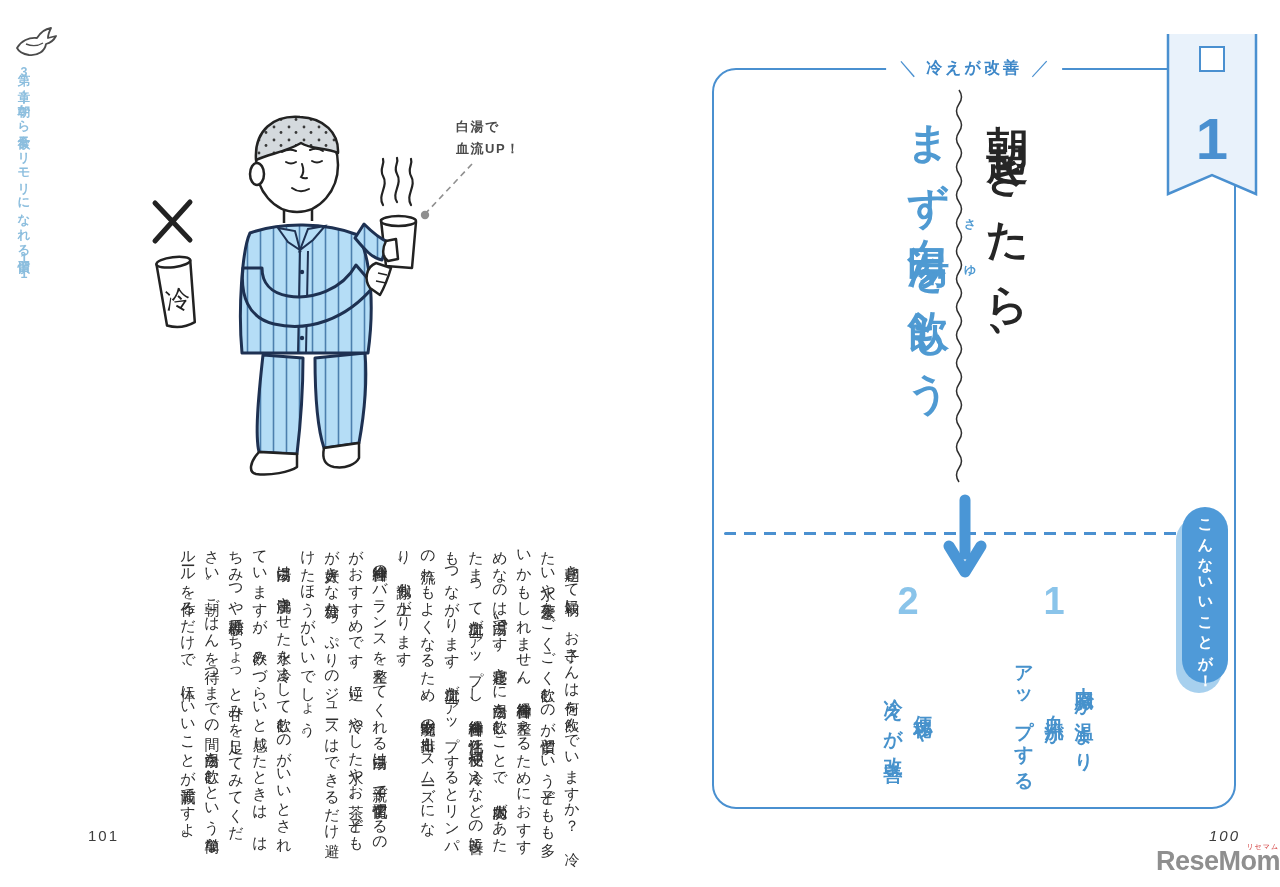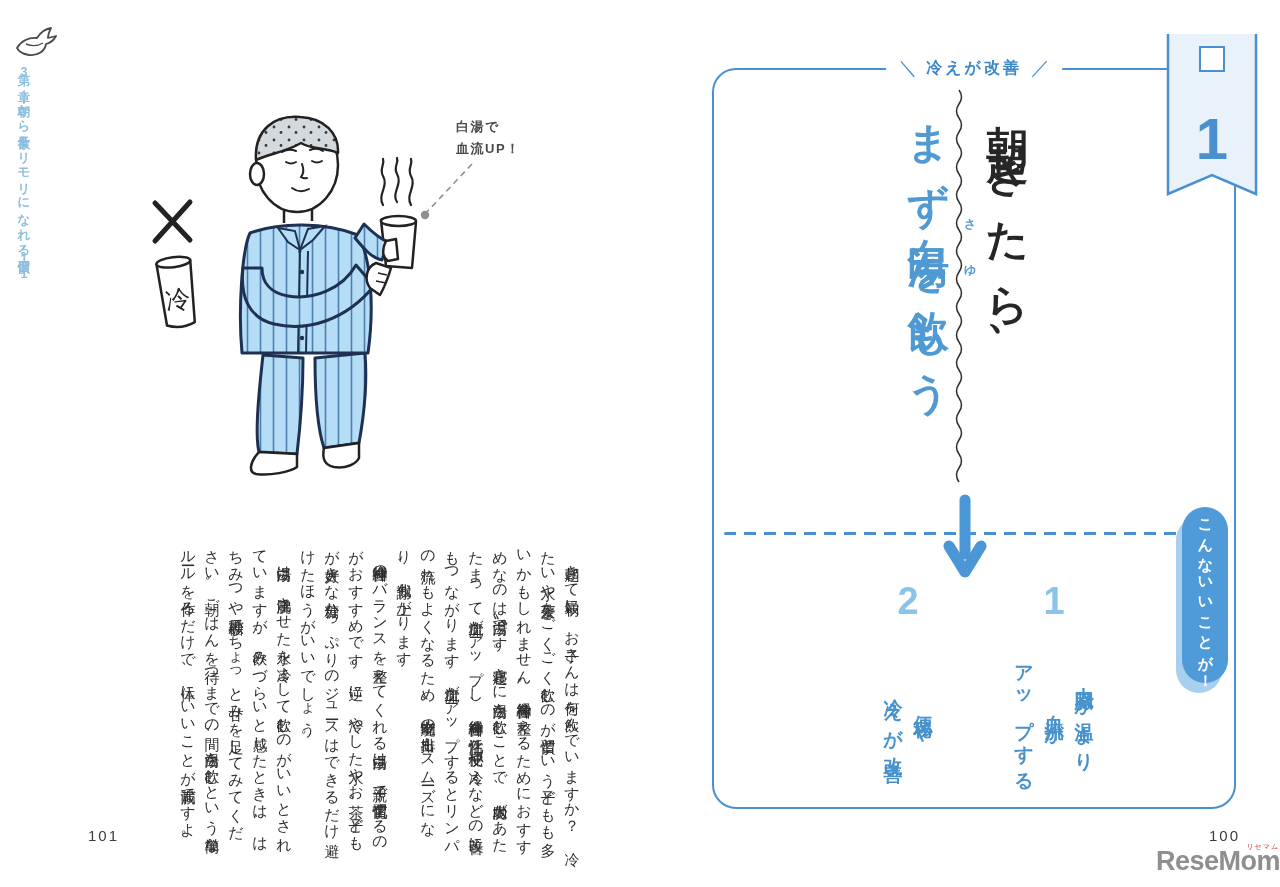--- a/index.html
+++ b/index.html
@@ -17,21 +17,21 @@
   #illu{position:absolute;left:150px;top:110px;}
   .caption{position:absolute;left:456px;top:116px;font-size:13px;color:#4a4a4a;
            letter-spacing:1.5px;line-height:1.7;font-weight:bold;}
   #connector{position:absolute;left:416px;top:158px;}
   .bodytext{position:absolute;left:50px;top:540px;width:534px;height:306px;
             writing-mode:vertical-rl;font-family:"Liberation Serif",serif;
             font-size:15px;line-height:24px;color:#2e2e2e;}
   .bodytext p{margin:0;text-indent:15px;}
   .pagenum{position:absolute;top:827px;font-size:15px;color:#3c3c3c;letter-spacing:2px;}
   #pn101{left:64px;margin-left:24px;}
-  #pn100{left:550px;width:50px;text-align:right;}
+  #pn100{left:550px;width:50px;text-align:right;font-style:italic;}
 
   
   #featureBox{position:absolute;left:72px;top:68px;width:520px;height:737px;
               border:2px solid #4a90d0;border-radius:24px;}
   .boxLabel{position:absolute;top:-15px;left:50%;transform:translateX(-50%);
             background:#fff;padding:0 12px;white-space:nowrap;color:#3d87c8;
             font-weight:bold;font-size:16px;letter-spacing:3px;
             display:flex;align-items:center;gap:9px;}
   .boxLabel .decor{color:#4a90d0;font-size:19px;font-weight:400;letter-spacing:0;}
   #ribbon{position:absolute;left:452px;top:-36px;}

